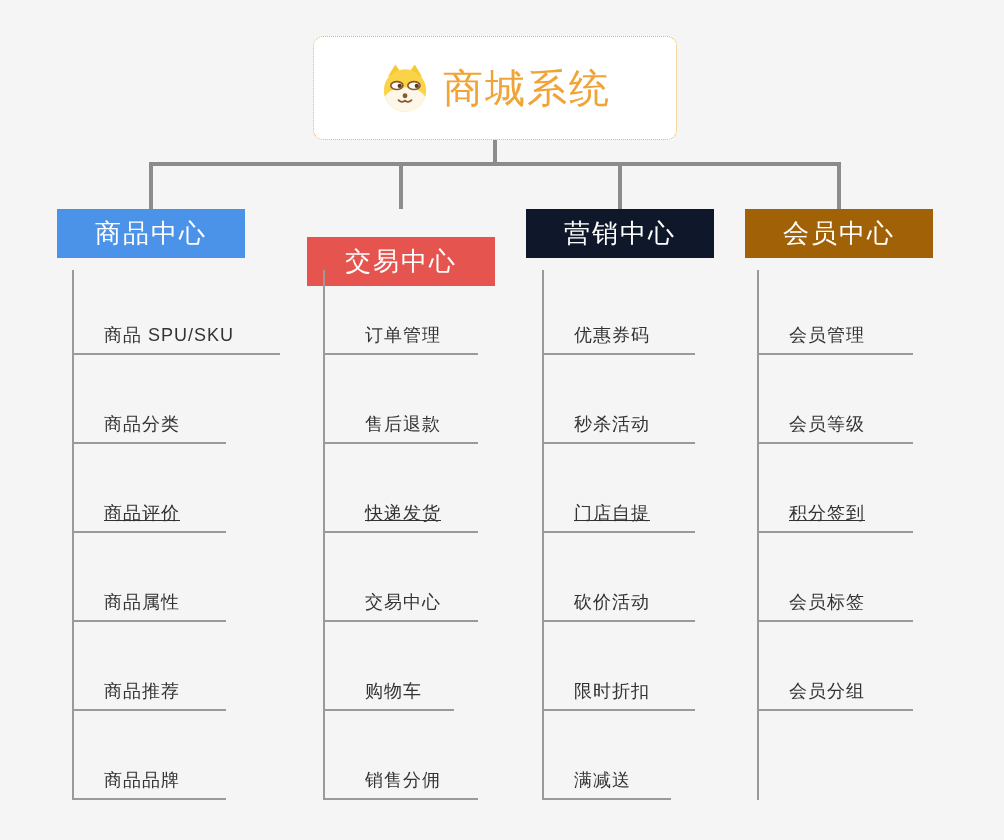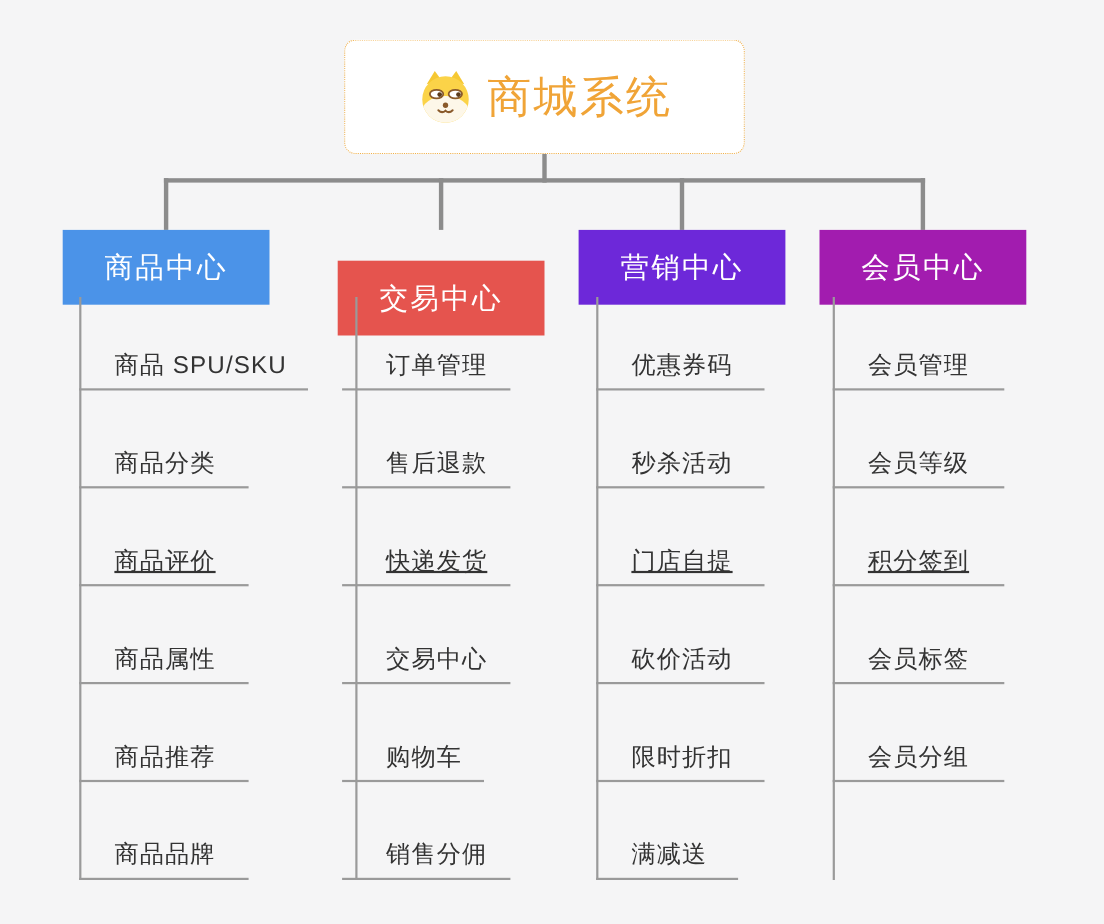--- a/index.html
+++ b/index.html
@@ -48,21 +48,21 @@
   .drop  { top: 162px; width: 4px; height: 47px; }
   .drop1 { left: 149px; }
   .drop2 { left: 399px; }
   .drop3 { left: 618px; }
   .drop4 { left: 837px; }
   
   .branch-header {
     position: absolute;
     top: 209px;
     width: 188px;
-    height: 68px;
+    height: 49px;
     border-radius: 0;
     color: #ffffff;
     font-size: 26px;
     letter-spacing: 2px;
     display: flex;
     align-items: center;
     justify-content: center;
     white-space: nowrap;
     cursor: pointer;
   }
@@ -84,28 +84,28 @@
   .v4 { left: 757px; }
   
   .item {
     position: absolute;
     height: 44px;
     box-sizing: border-box;
     border-bottom: 2px solid #9a9a9a;
     display: flex;
     align-items: flex-end;
     padding: 0 0 6px 32px;
-    font-size: 22px;
+    font-size: 18px;
     color: #333333;
     letter-spacing: 1px;
     white-space: nowrap;
     cursor: pointer;
   }
   .c1 { left: 72px;  width: 154px; }
-  .c2 { left: 311px; width: 153px; padding-left: 40px; }
+  .c2 { left: 325px; width: 153px; padding-left: 40px; }
   .c3 { left: 542px; width: 153px; }
   .c4 { left: 757px; width: 156px; }
   .r1 { top: 311px; }
   .r2 { top: 400px; }
   .r3 { top: 489px; text-decoration: underline; }
   .r4 { top: 578px; }
   .r5 { top: 667px; }
   .r6 { top: 756px; }
   .w-wide   { width: 208px; }
   .w-narrow { width: 129px; text-align: right; }
@@ -137,22 +137,22 @@
 
   <div class="conn stem"></div>
   <div class="conn hbar"></div>
   <div class="conn drop drop1"></div>
   <div class="conn drop drop2"></div>
   <div class="conn drop drop3"></div>
   <div class="conn drop drop4"></div>
 
   <div class="branch-header bh1" style="background: rgb(75, 147, 232);">商品中心</div>
   <div class="branch-header bh2" style="background: rgb(229, 84, 78);">交易中心</div>
-  <div class="branch-header bh3" style="background: #6d28d9;">营销中心</div>
-  <div class="branch-header bh4" style="background: #a21caf;">会员中心</div>
+  <div class="branch-header bh3" style="background: #0f172a;">营销中心</div>
+  <div class="branch-header bh4" style="background: #a16207;">会员中心</div>
 
   <div class="vline v1"></div>
   <div class="vline v2"></div>
   <div class="vline v3"></div>
   <div class="vline v4"></div>
 
   <div class="item c1 r1 w-wide">商品 SPU/SKU</div>
   <div class="item c1 r2">商品分类</div>
   <div class="item c1 r3">商品评价</div>
   <div class="item c1 r4">商品属性</div>

